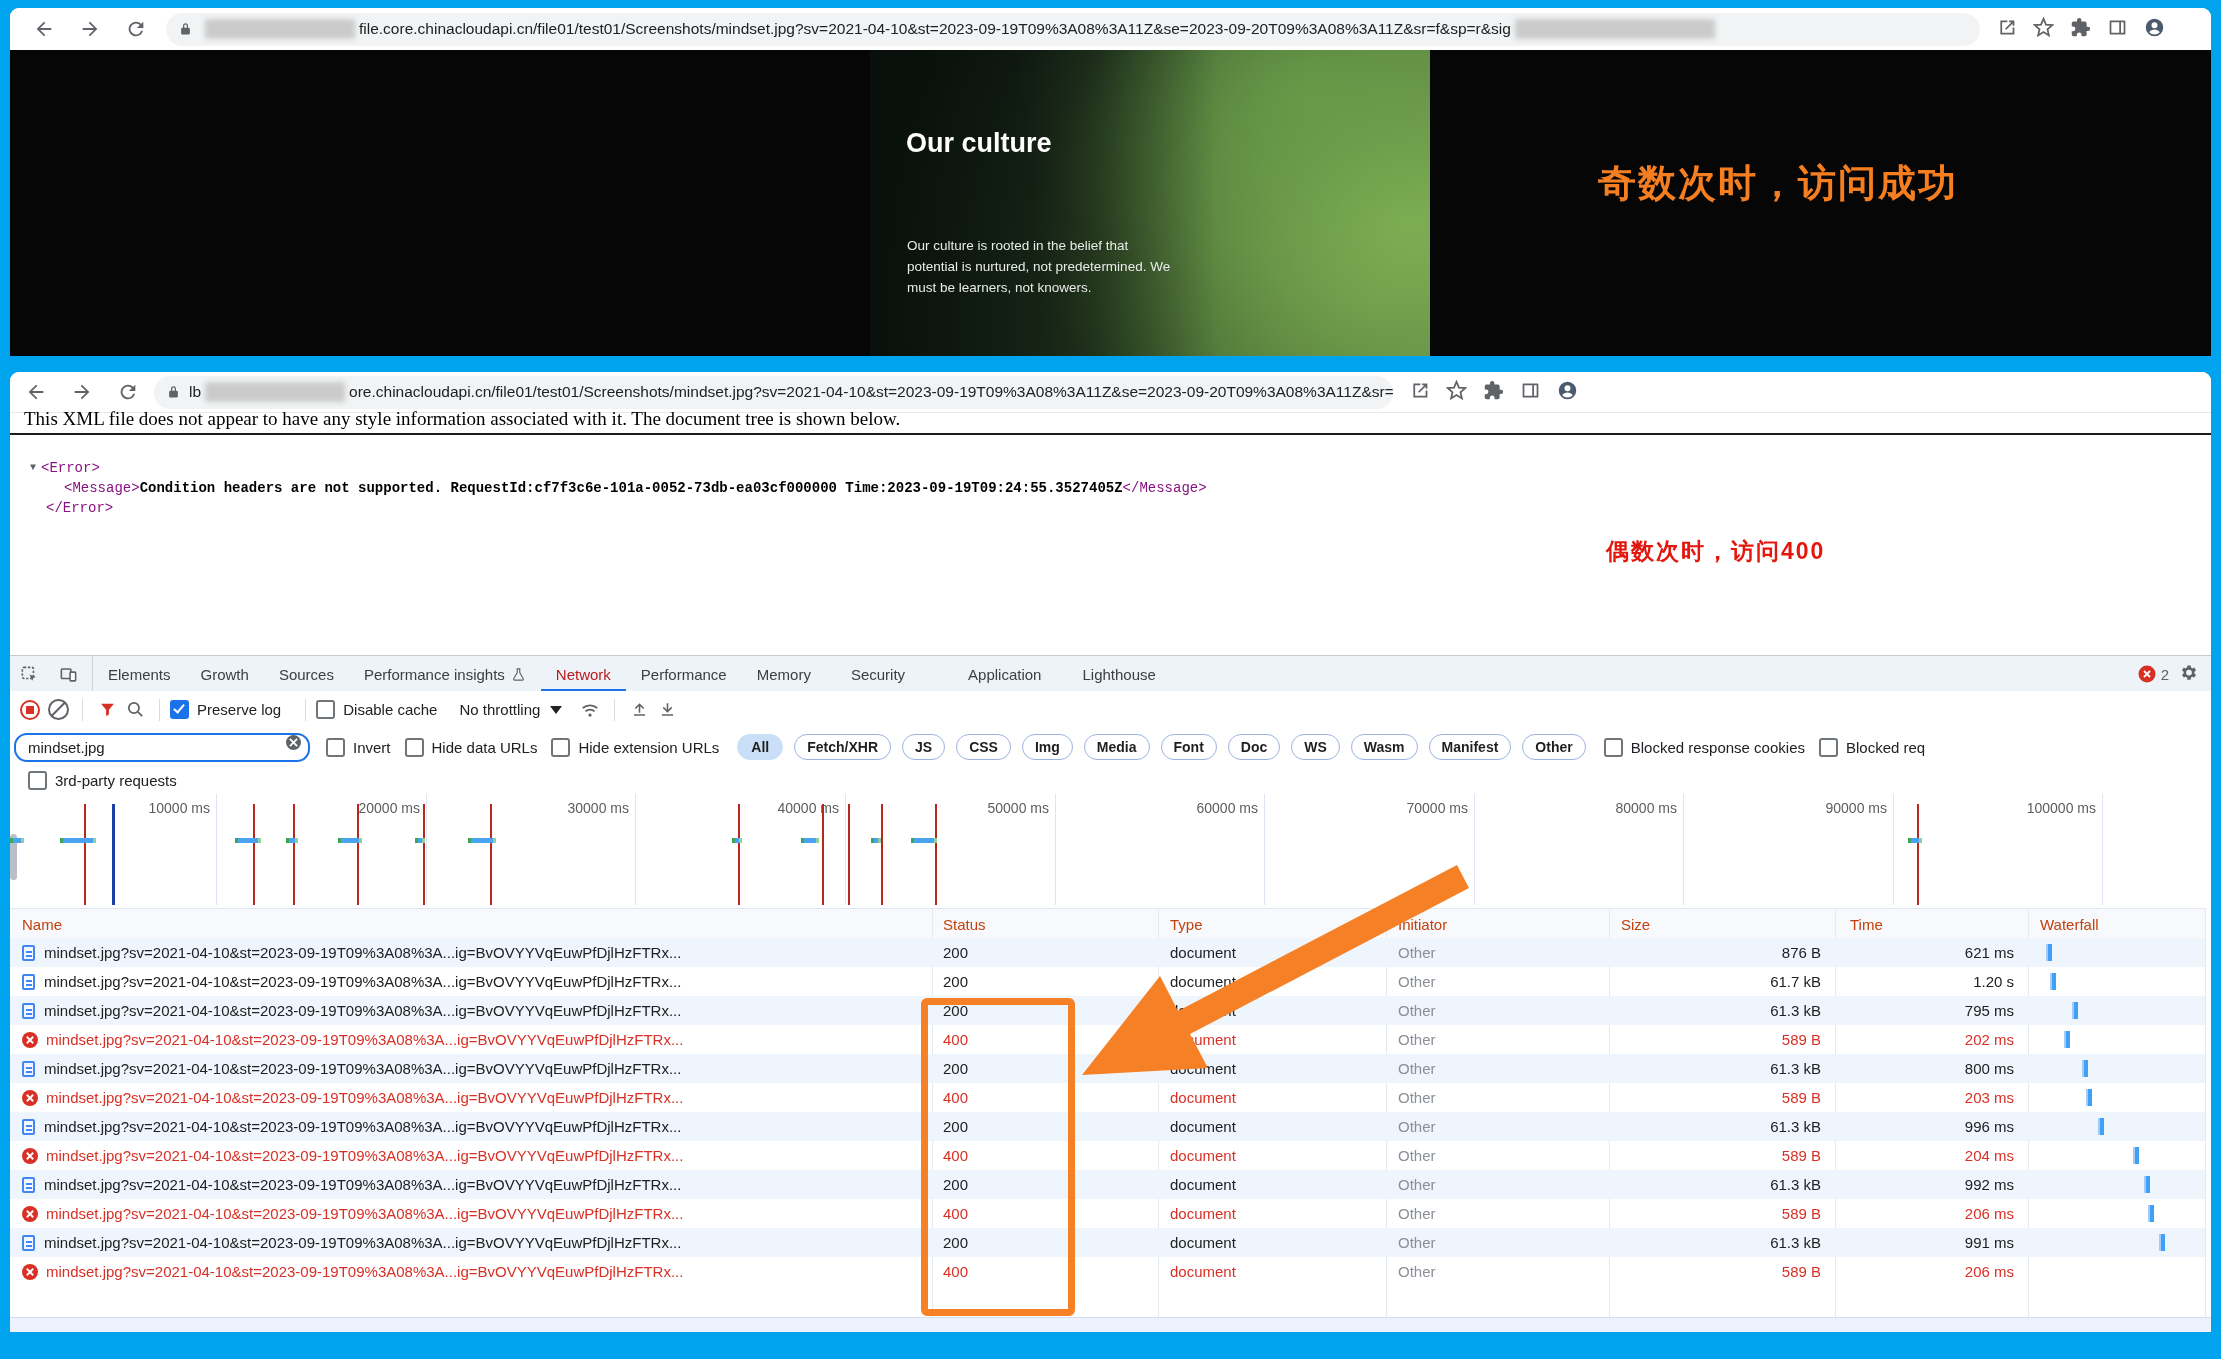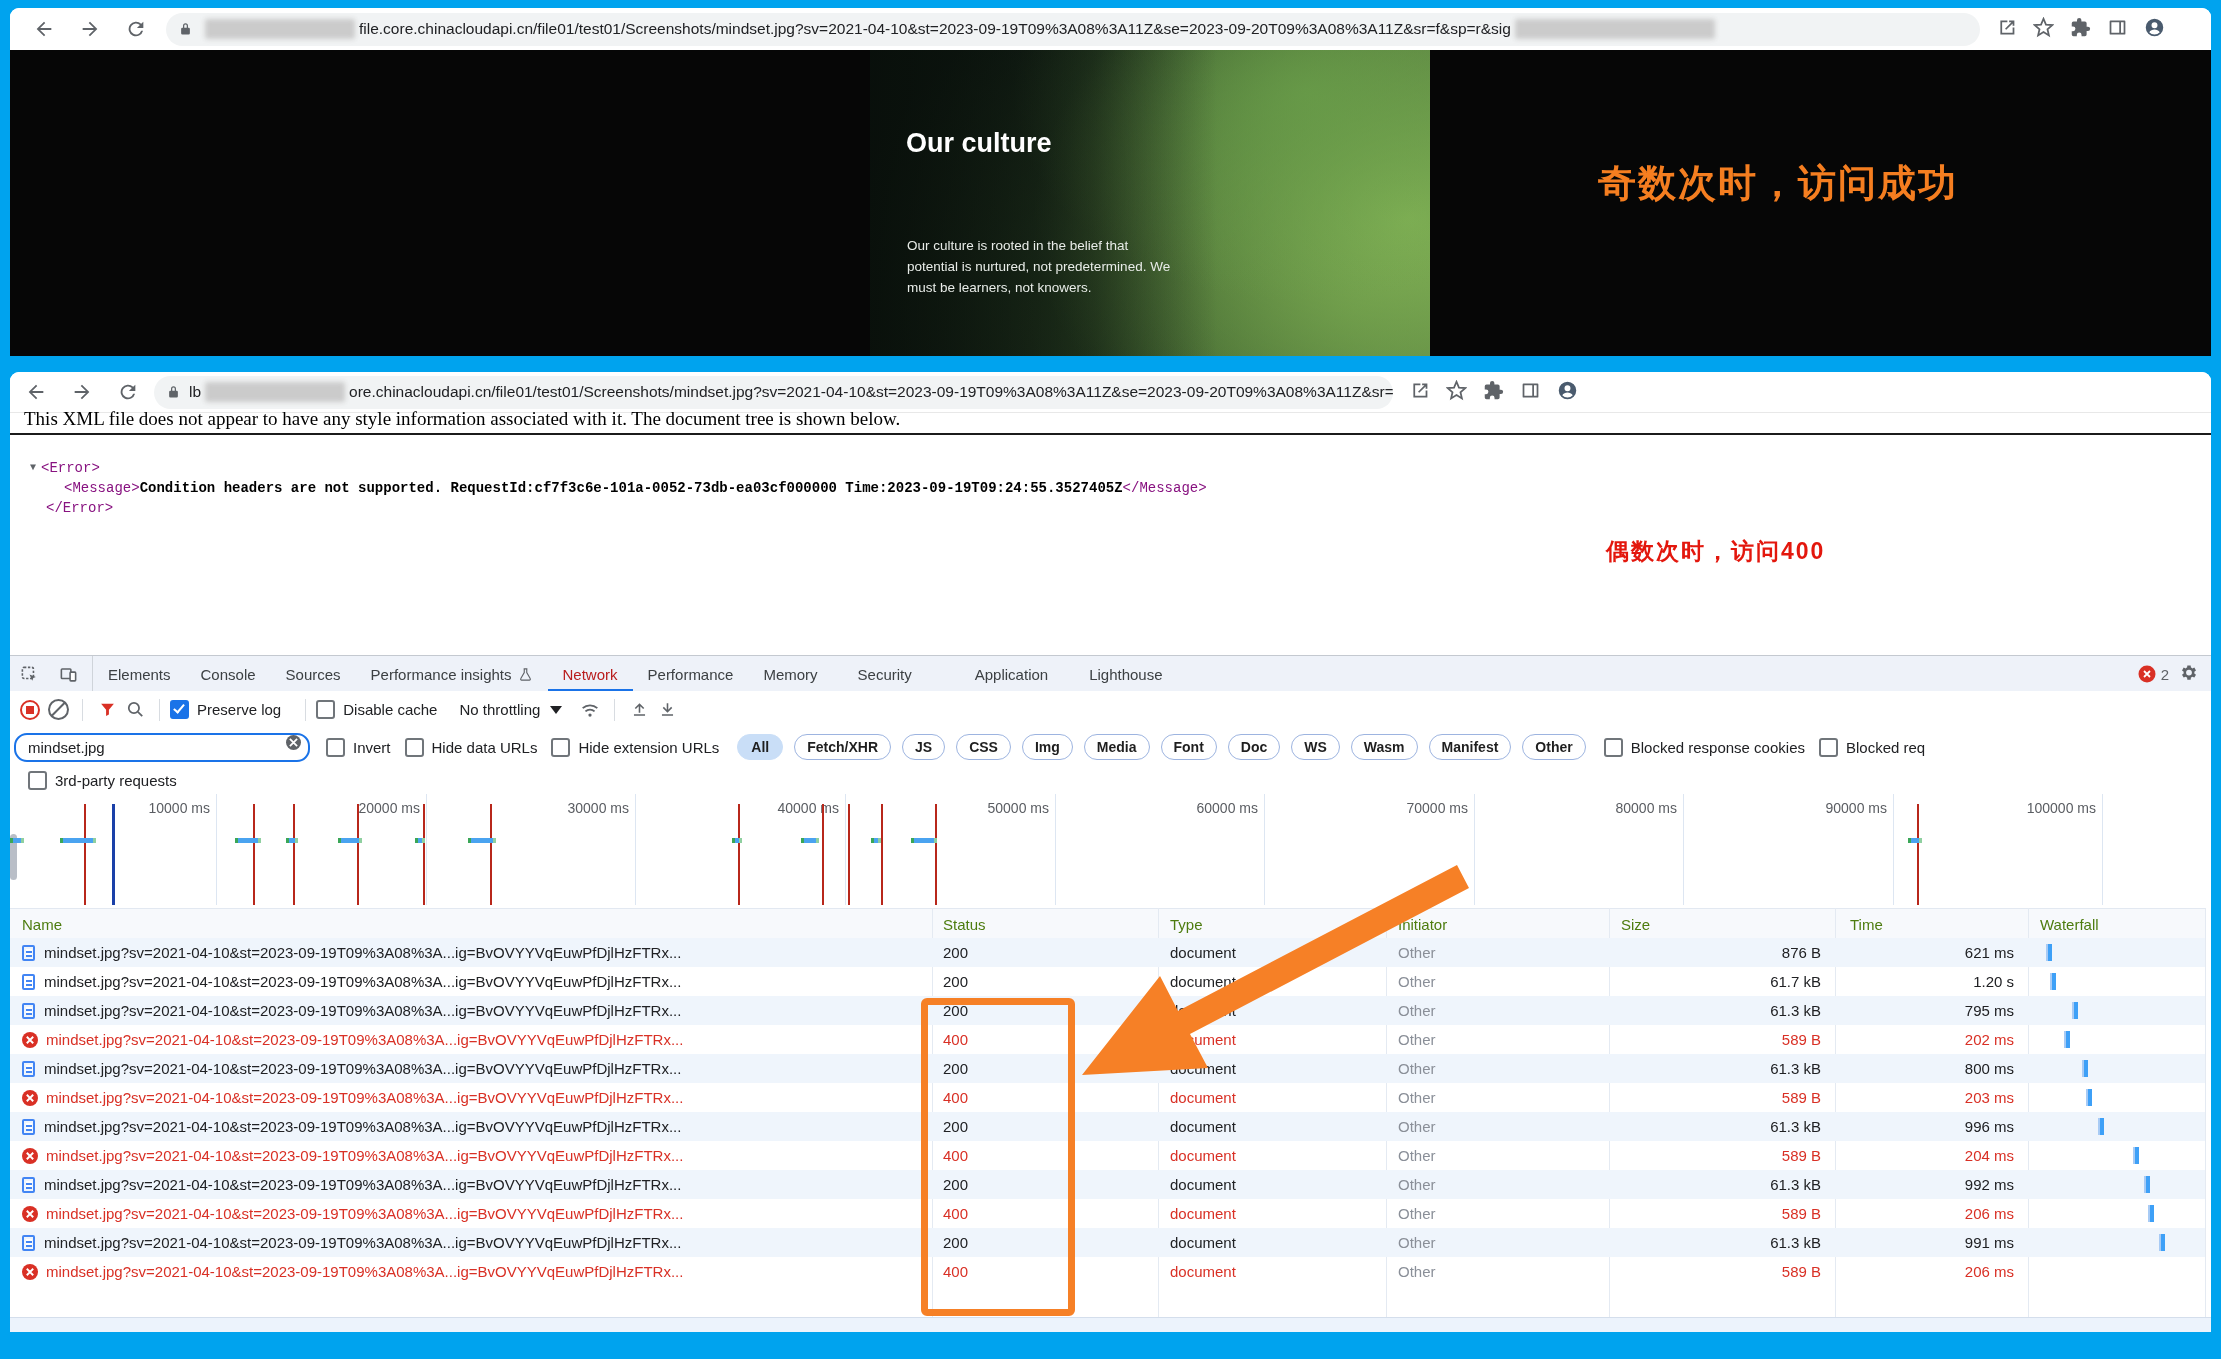--- a/index.html
+++ b/index.html
@@ -96,21 +96,21 @@
   .overview{position:absolute;left:0;right:0;top:139px;height:111px;background:#fff;border-bottom:1px solid #cdd6e4;overflow:hidden;}
   .ov-grid{position:absolute;top:0;bottom:0;width:1px;background:#dde6f2;}
   .ov-label{position:absolute;top:6px;width:110px;text-align:right;font-size:14px;color:#5a5d62;white-space:nowrap;}
   .ov-red{position:absolute;top:10px;bottom:0;width:2px;background:#b8271b;}
   .ov-blue{position:absolute;top:10px;bottom:0;width:3px;background:#1a40a8;}
   .ov-bar{position:absolute;top:44px;height:5px;background:linear-gradient(90deg,#3aa757 0 3px,#4aa3f0 3px calc(100% - 3px),#8fd0a0 calc(100% - 3px) 100%);}
   .ov-pill{position:absolute;left:0;top:40px;width:7px;height:46px;background:#b9bec7;border-radius:4px;}
 
   .nettable{position:absolute;left:0;right:0;top:250px;bottom:0;background:#fff;}
   .thead{position:absolute;left:0;right:6px;top:3px;height:30px;background:#f7f9fc;border-top:1px solid #e2e8f1;
-         border-bottom:1px solid #e2e8f1;color:#4d7c0f;text-align:center;}
+         border-bottom:1px solid #e2e8f1;color:#c2410c;text-align:center;}
   .th{position:absolute;top:0;height:30px;display:flex;align-items:center;}
   .colline{position:absolute;top:3px;bottom:14px;width:1px;background:#e4eaf2;}
   .rows{position:absolute;left:0;right:6px;top:33px;}
   .row{position:absolute;left:0;right:0;height:29px;}
   .row.stripe{background:#eff5fc;}
   .cell{position:absolute;top:0;height:29px;display:flex;align-items:center;white-space:nowrap;overflow:hidden;}
   .cell.rt{justify-content:flex-end;}
   .docic{width:13px;height:16px;border:2px solid #4285f4;border-radius:2px;flex:none;margin-right:9px;
          background:repeating-linear-gradient(#fff 0 2px,#4285f4 2px 4px);background-clip:content-box;padding:2px 1.5px;box-sizing:border-box;background-origin:content-box;}
   .erric{width:16px;height:16px;border-radius:50%;background:#d93025;flex:none;margin-right:8px;display:flex;align-items:center;justify-content:center;}
@@ -247,21 +247,21 @@
           <svg viewBox="0 0 24 24">
               <rect x="3" y="5" width="12" height="12" rx="1"></rect>
               <rect x="14" y="9" width="7" height="11" rx="1" fill="#fff"></rect>
             </svg>
         </div>
         <div id="tabs" style="display:flex;align-items:stretch;">
             <div class="tab">
               <span>Elements</span>
             </div>
             <div class="tab">
-              <span>Console</span>
+              <span>Growth</span>
             </div>
             <div class="tab">
               <span>Sources</span>
             </div>
             <div class="tab">
               <span>Performance insights</span>
               <svg class="flask" viewBox="0 0 24 24">
                 <path d="M9 3h6M10 3v6l-5.5 9.5A1.6 1.6 0 0 0 6 21h12a1.6 1.6 0 0 0 1.5-2.5L14 9V3"></path>
               </svg>
             </div>

